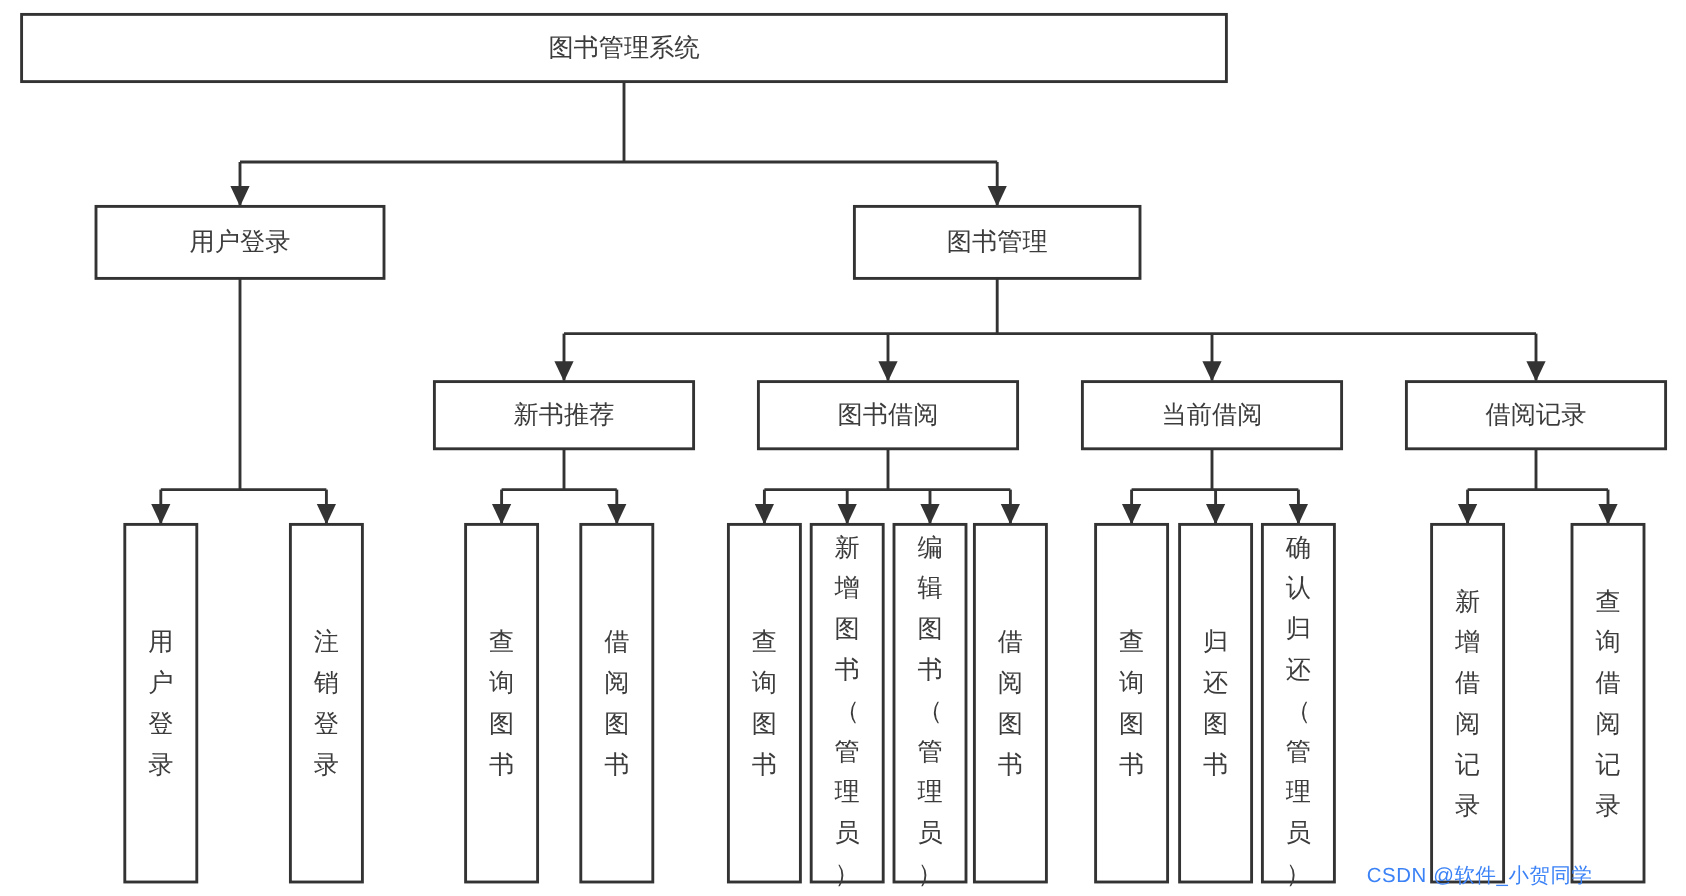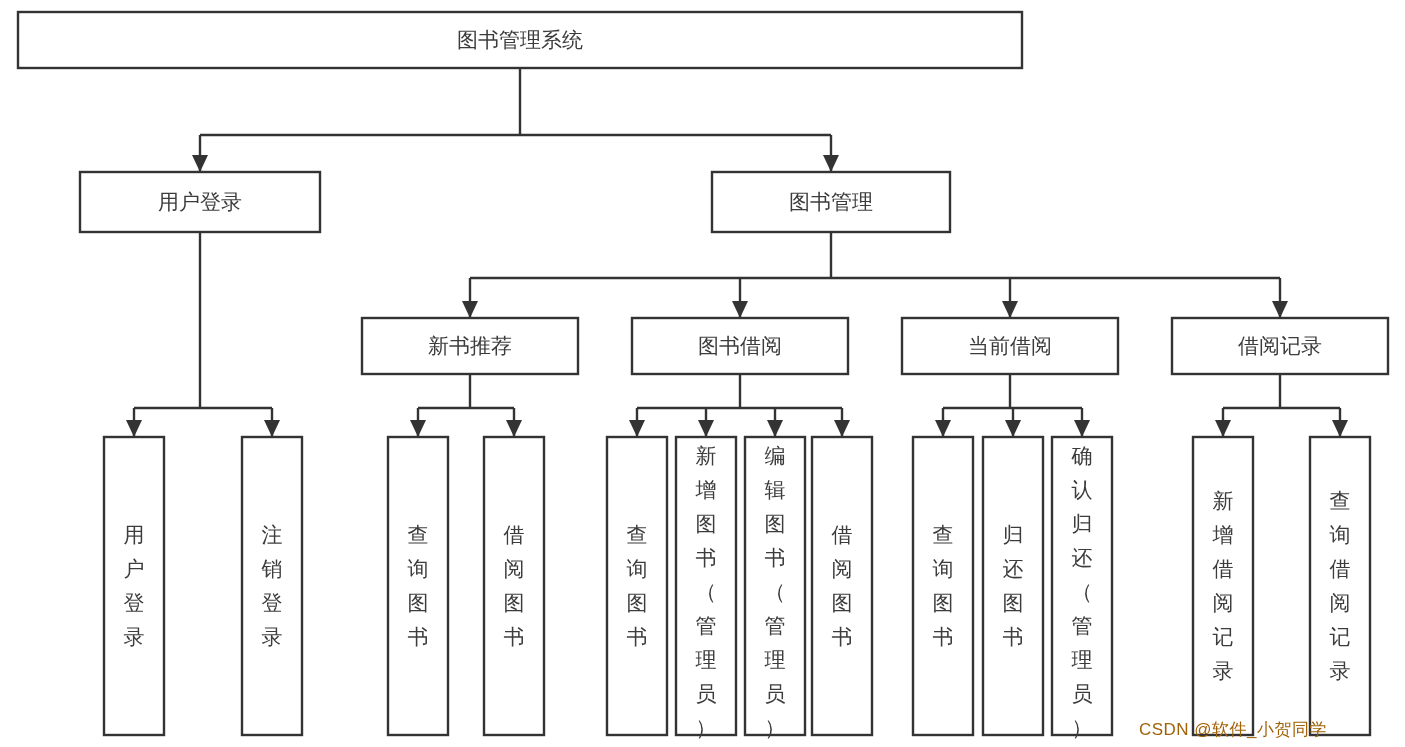--- a/index.html
+++ b/index.html
@@ -52,21 +52,21 @@
     fill: none;
   }
   .arrow-head {
     fill: #333333;
     stroke: none;
   }
   .watermark-text {
     position: absolute;
     right: 8px;
     bottom: 6px;
-    color: #a16207;
+    color: #3b82f6;
     font-size: 17px;
     font-family: "Liberation Sans", "DejaVu Sans", sans-serif;
     letter-spacing: 0.5px;
     white-space: nowrap;
     user-select: none;
   }
 </style>
 </head>
 <body>
 

